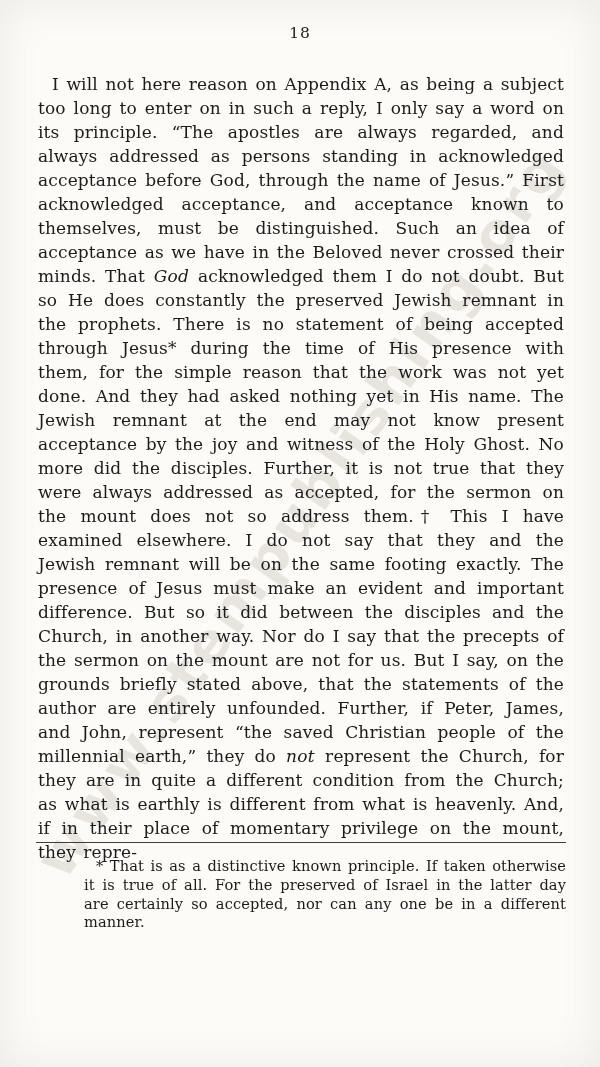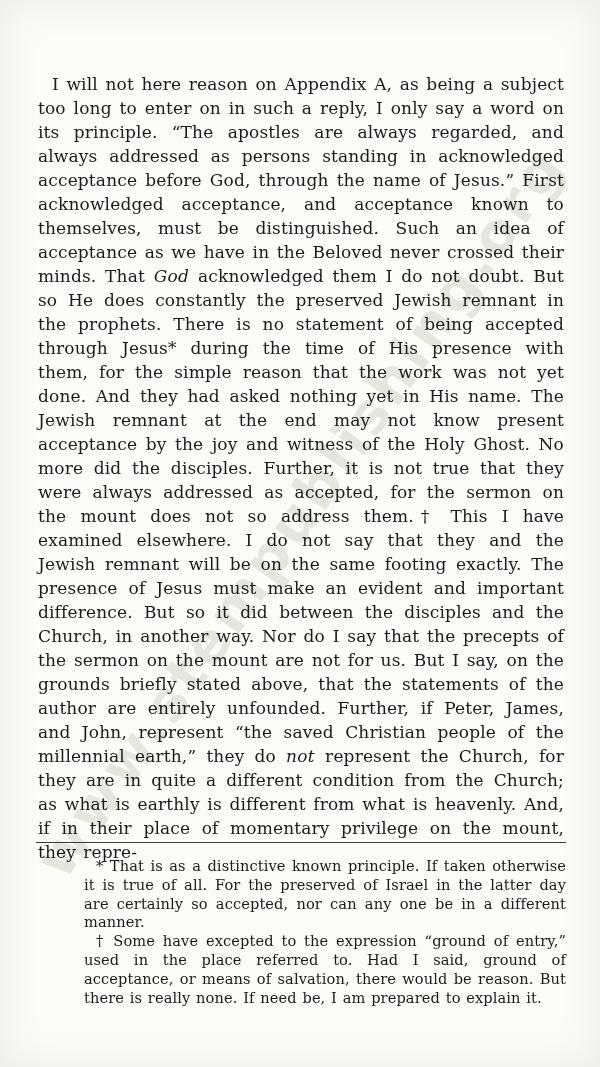--- a/index.html
+++ b/index.html
@@ -85,23 +85,23 @@
     letter-spacing: 0.1px;
   }
 </style>
 </head>
 <body>
 
 <div class="page">
 
   <div class="watermark">www.stempublishing.org</div>
 
+  <div class="page-number">18</div>
 
   <p class="body-text"><span>I will not here reason on Appendix A, as being a subject too long to enter on in such a reply, I only say a word on its principle.  “The apostles are always regarded, and always addressed as persons standing in acknowledged acceptance before God, through the name of Jesus.”  First acknowledged acceptance, and acceptance known to themselves, must be distinguished.  Such an idea of acceptance as we have in the Beloved never crossed their minds.  That </span><i>God</i><span> acknowledged them I do not doubt.  But so He does constantly the preserved Jewish remnant in the prophets.  There is no statement of being accepted through Jesus* during the time of His presence with them, for the simple reason that the work was not yet done.  And they had asked nothing yet in His name.  The Jewish remnant at the end may not know present acceptance by the joy and witness of the Holy Ghost.  No more did the disciples.  Further, it is not true that they were always addressed as accepted, for the sermon on the mount does not so address them.†  This I have examined elsewhere.  I do not say that they and the Jewish remnant will be on the same footing exactly.  The presence of Jesus must make an evident and important difference.  But so it did between the disciples and the Church, in another way.  Nor do I say that the precepts of the sermon on the mount are not for us.  But I say, on the grounds briefly stated above, that the statements of the author are entirely unfounded.  Further, if Peter, James, and John, represent “the saved Christian people of the millennial earth,” they do </span><i>not</i><span> represent the Church, for they are in quite a different condition from the Church; as what is earthly is different from what is heavenly.  And, if in their place of momentary privilege on the mount, they repre-</span></p>
 
   <div class="footnote-sep"></div>
 
   <div class="footnotes">
     <p class="footnote">* That is as a distinctive known principle.  If taken otherwise it is true of all.  For the preserved of Israel in the latter day are certainly so accepted, nor can any one be in a different manner.</p>
-    <p class="footnote">† Some have excepted to the expression “ground of entry,” used in the place referred to.  Had I said, ground of acceptance, or means of salvation, there would be reason.  But there is really none.  If need be, I am prepared to explain  it.</p>
   </div>
 
 </div>
 
 </body></html>

